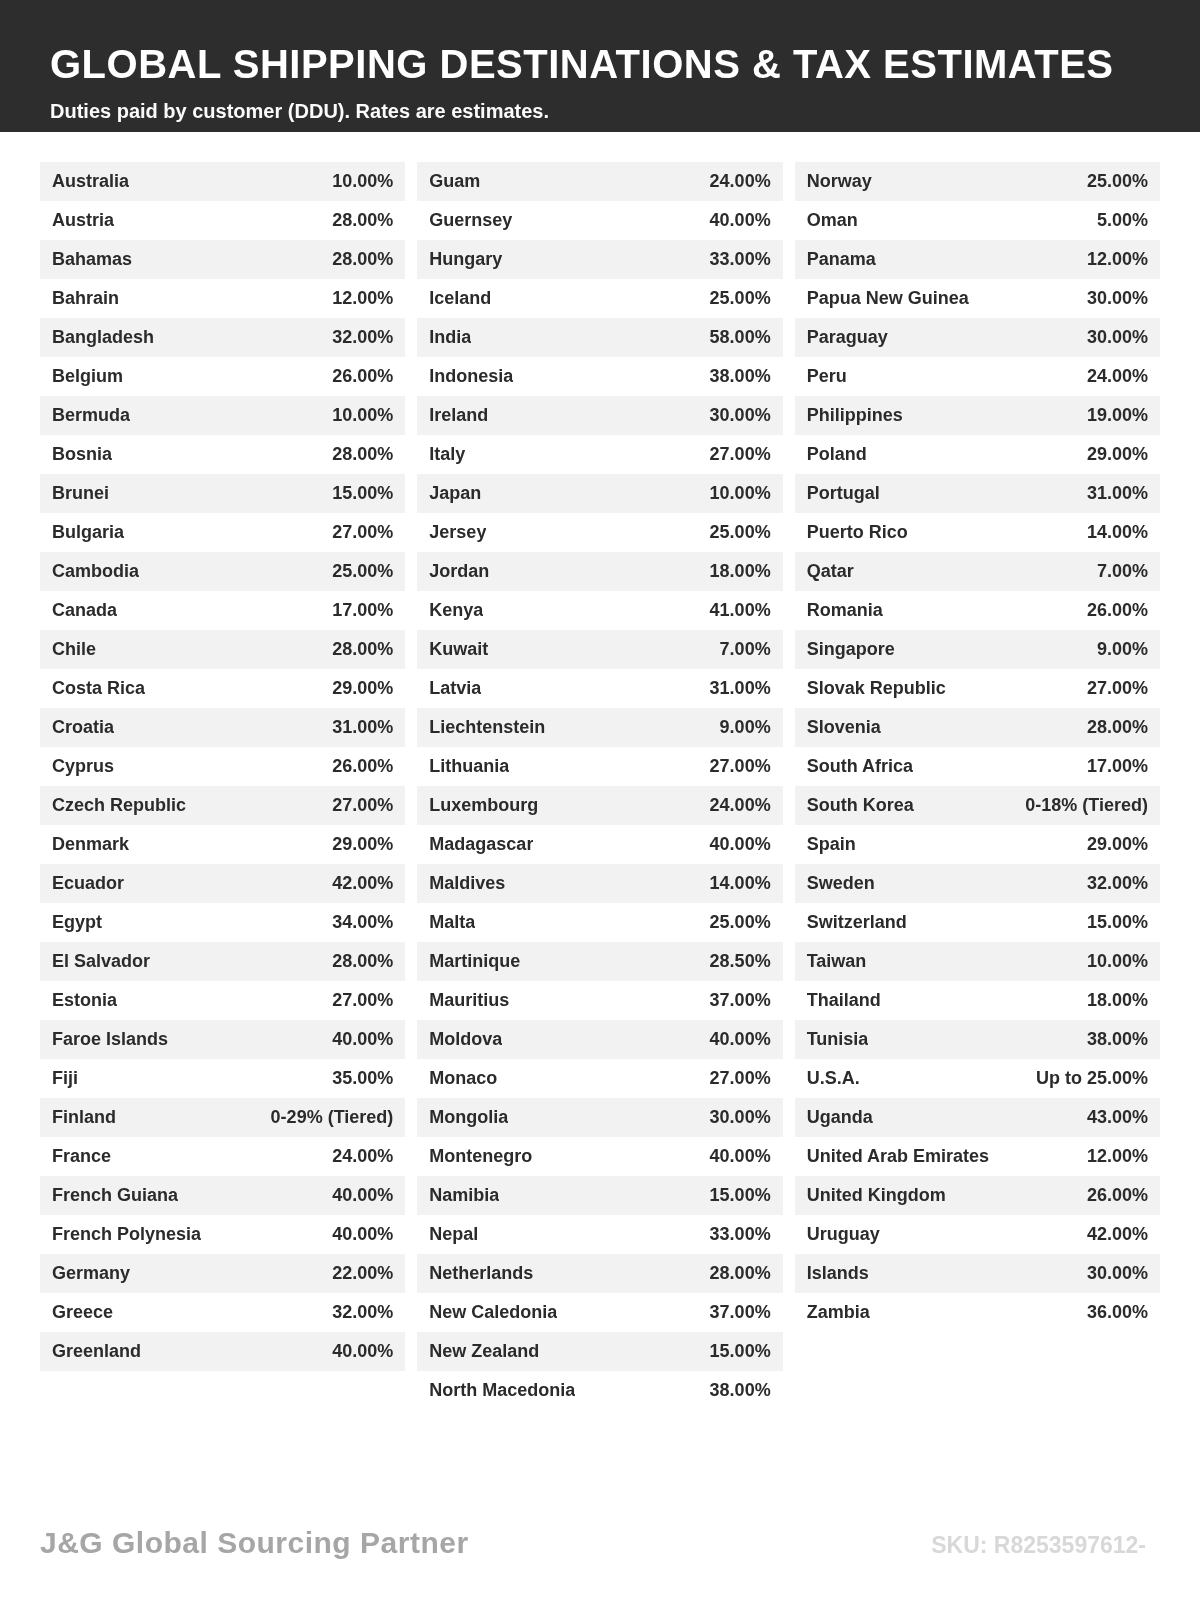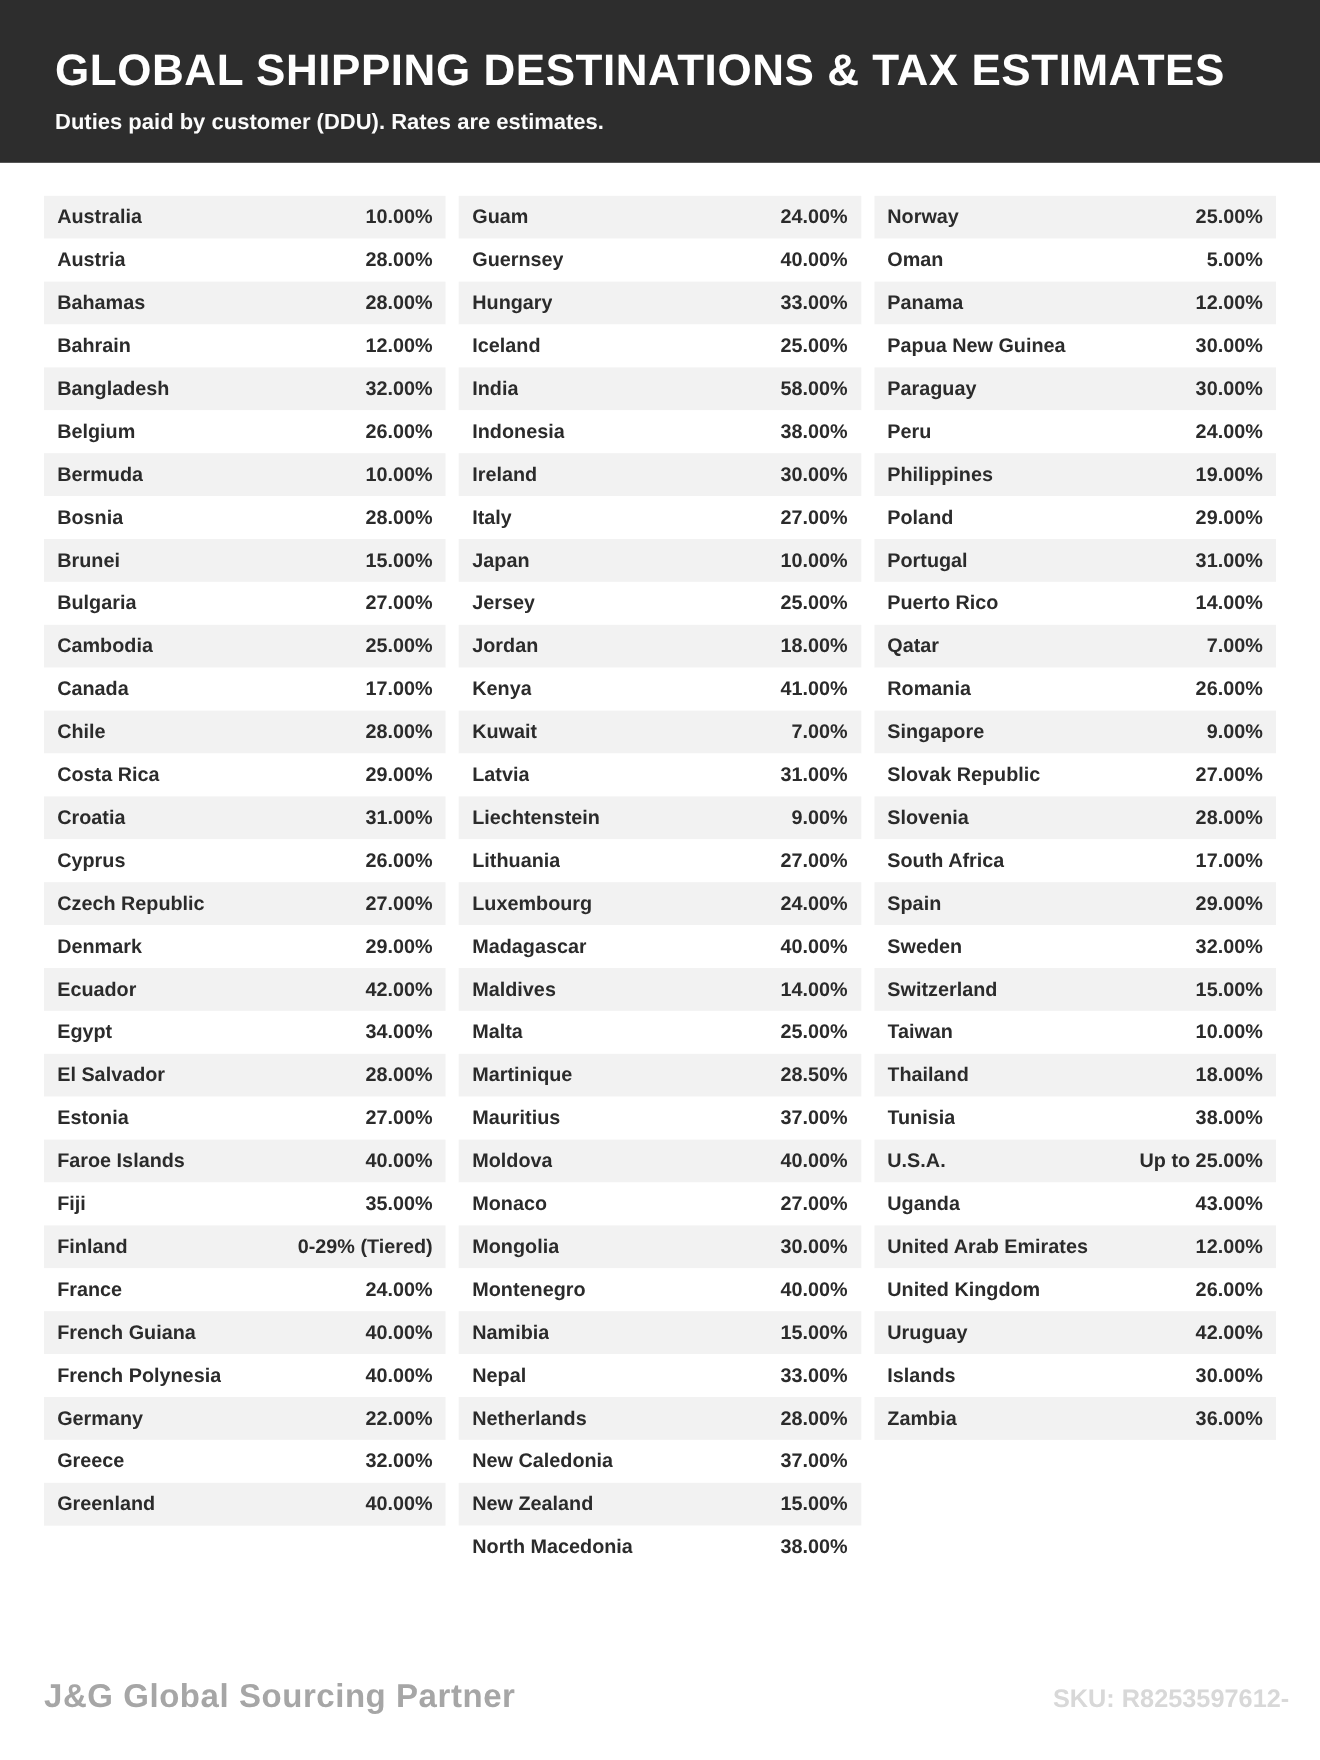--- a/index.html
+++ b/index.html
@@ -9,21 +9,21 @@
     height: 1600px;
     position: relative;
     background: #ffffff;
     font-family: "Liberation Sans", sans-serif;
     color: #2b2b2b;
   }
   .header {
     background: #2d2d2d;
     color: #ffffff;
     padding: 42px 64px 34px 50px;
-    height: 148px;
+    height: 132px;
   }
   .header .title {
     font-size: 40px;
     font-weight: 800;
     letter-spacing: 0.5px;
     line-height: 1.1;
     white-space: nowrap;
   }
   .header .subtitle {
     font-size: 20px;
@@ -59,21 +59,21 @@
   }
   .row .rate {
     white-space: nowrap;
     margin-left: 8px;
   }
   .footer {
     position: absolute;
     left: 0;
     right: 0;
     bottom: 40px;
-    padding: 0 28px 0 40px;
+    padding: 0 54px 0 40px;
     display: flex;
     justify-content: space-between;
     align-items: baseline;
     text-align: center;
   }
   .footer .brand {
     font-size: 30px;
     font-weight: 800;
     color: #a6a6a6;
     letter-spacing: 0.5px;
@@ -408,20 +408,24 @@
       </div>
       <div class="row">
         <span class="country">Slovenia</span>
         <span class="rate">28.00%</span>
       </div>
       <div class="row">
         <span class="country">South Africa</span>
         <span class="rate">17.00%</span>
       </div>
       <div class="row">
+        <span class="country">South Korea</span>
+        <span class="rate">0-18% (Tiered)</span>
+      </div>
+      <div class="row">
         <span class="country">Spain</span>
         <span class="rate">29.00%</span>
       </div>
       <div class="row">
         <span class="country">Sweden</span>
         <span class="rate">32.00%</span>
       </div>
       <div class="row">
         <span class="country">Switzerland</span>
         <span class="rate">15.00%</span>

